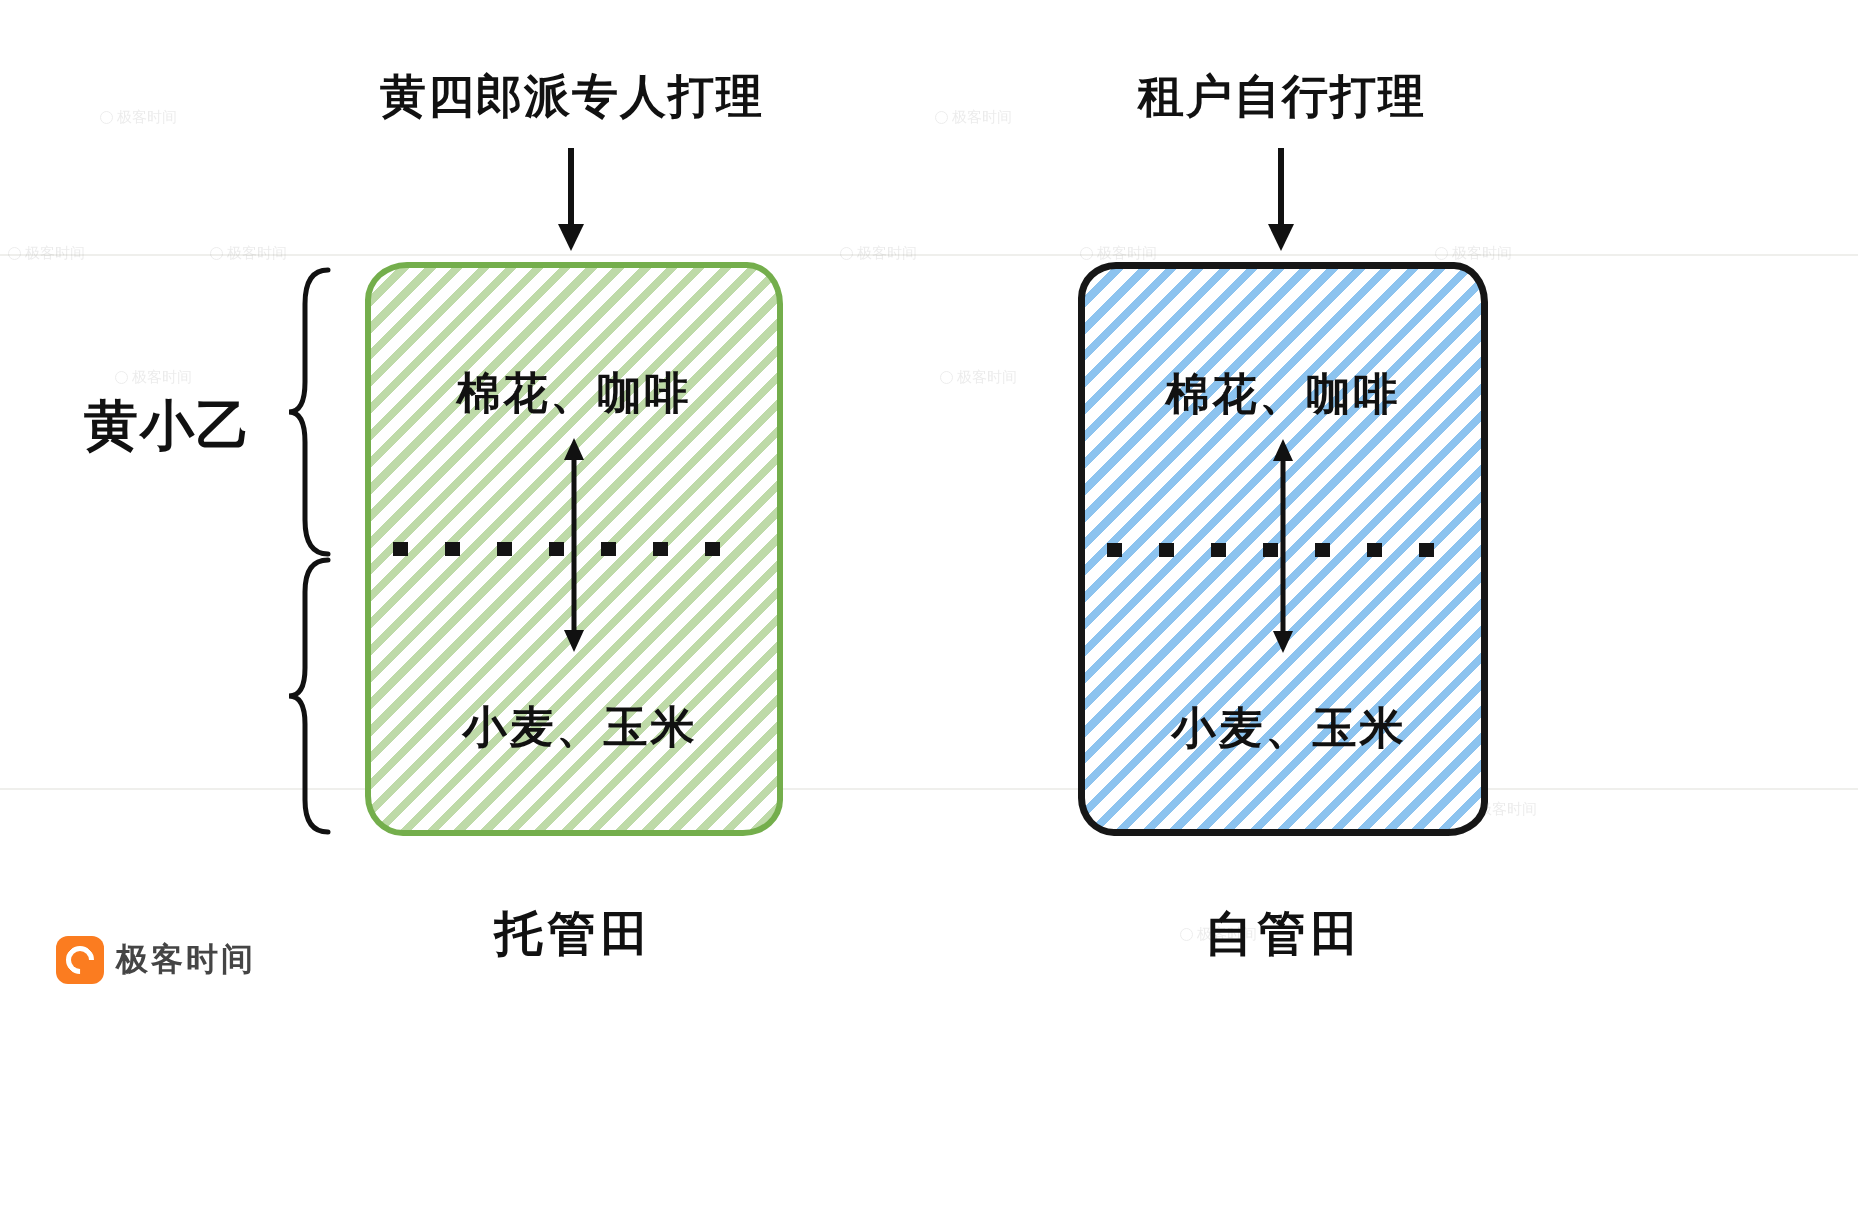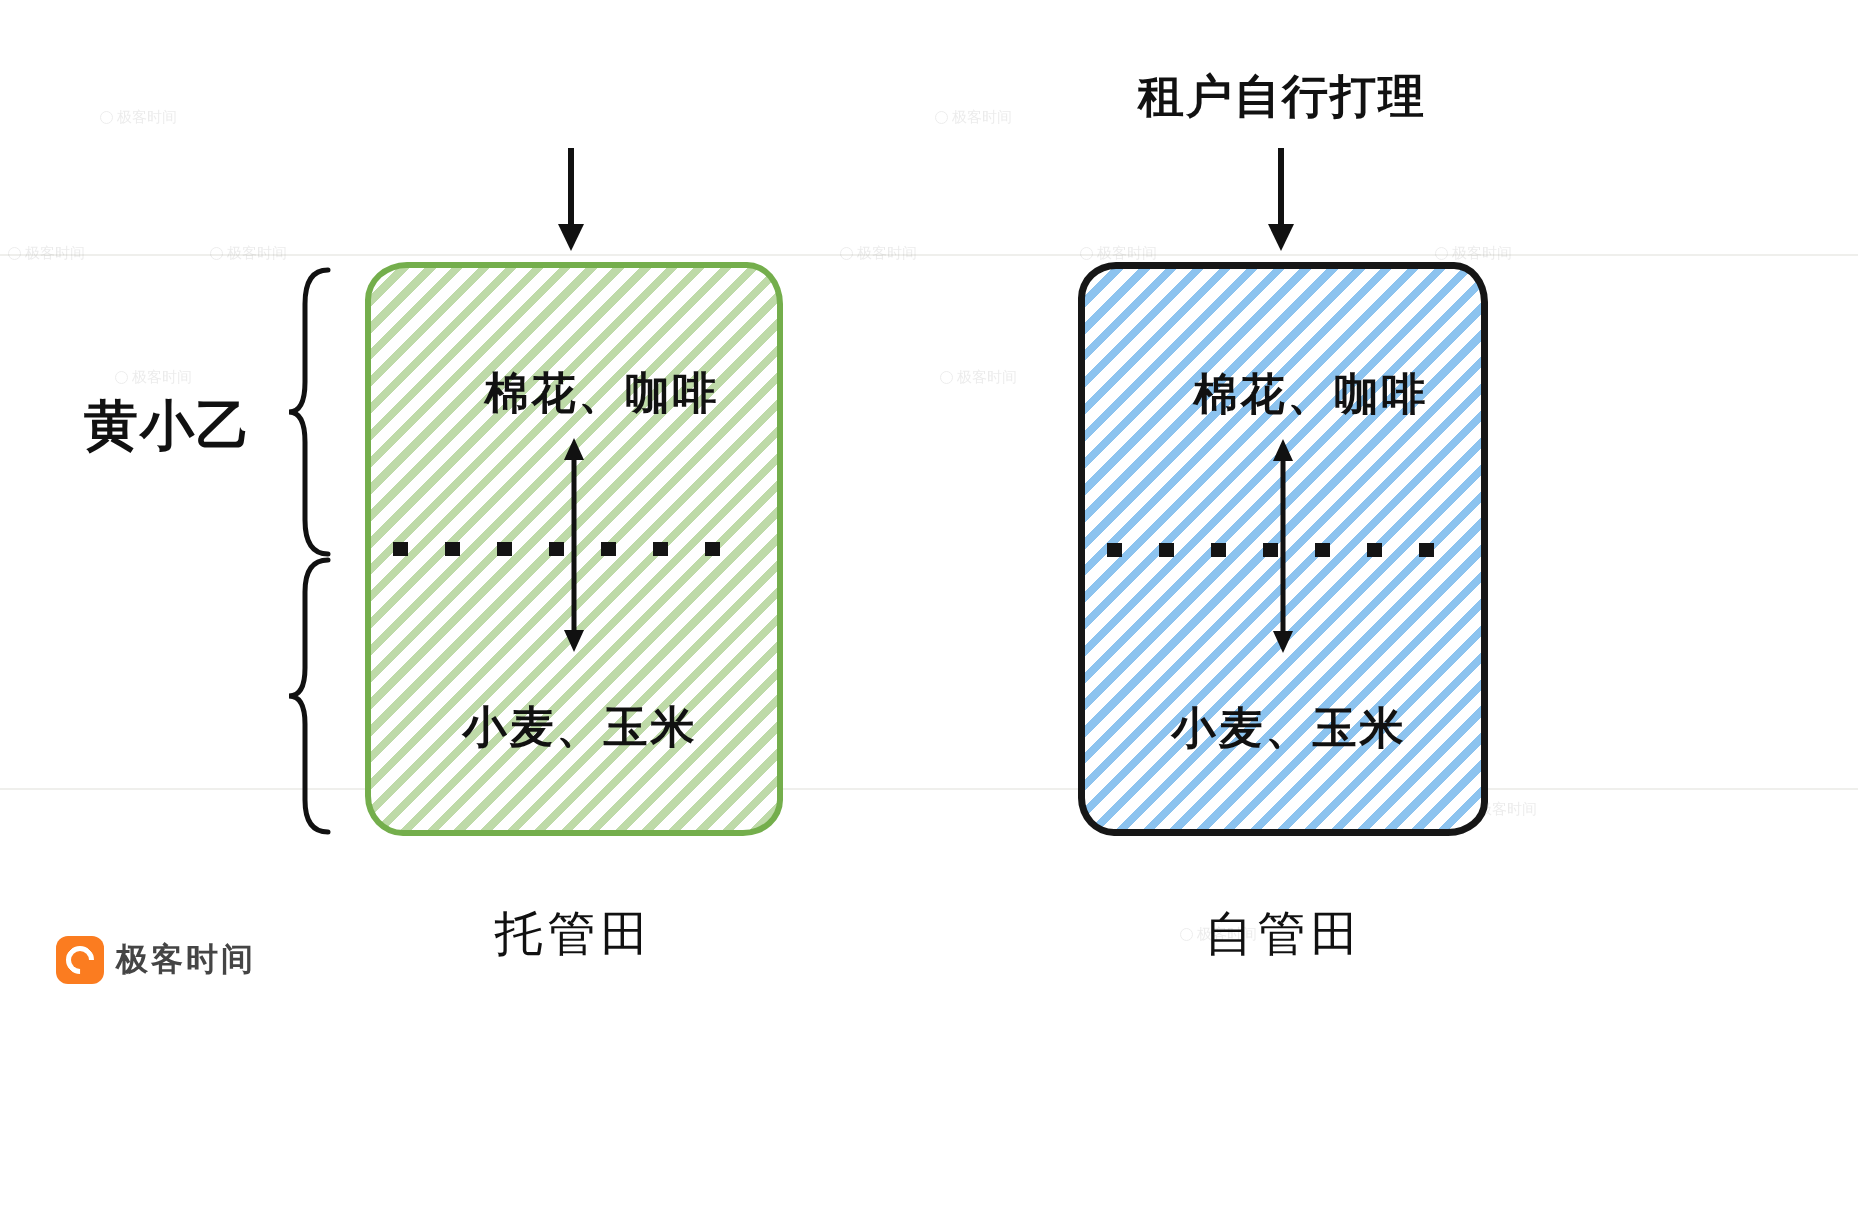--- a/index.html
+++ b/index.html
@@ -19,30 +19,30 @@
     background-image:repeating-linear-gradient(135deg,#bedaa8 0 8px,rgba(255,255,255,0) 8px 19px);
   }
   .field-right{
     left:1078px;top:262px;width:410px;height:574px;
     border:7px solid #161616;
     border-radius:38px 34px 40px 36px / 36px 40px 34px 38px;
     background-color:#ffffff;
     background-image:repeating-linear-gradient(135deg,#8cc3ef 0 8px,rgba(255,255,255,0) 8px 19px);
   }
   .crops{position:absolute;left:0;width:100%;text-align:center;font-size:44px;font-weight:600;letter-spacing:3px;}
-  .crops-top{top:96px;margin-left:28px;}
+  .crops-top{top:96px;}
   .crops-bottom{top:430px;padding-left:6px;}
   .divider-dots{
     position:absolute;left:22px;top:274px;width:358px;height:14px;
     background-image:repeating-linear-gradient(90deg,#141414 0 15px,transparent 15px 52px);
   }
   .varrow{position:absolute;left:50%;margin-left:-18px;top:168px;}
   .brace{position:absolute;}
   .brace-label{position:absolute;width:240px;text-align:center;font-size:54px;font-weight:600;letter-spacing:2px;}
-  .bottom-label{position:absolute;width:420px;text-align:center;font-size:48px;font-weight:400;letter-spacing:5px;}
+  .bottom-label{position:absolute;width:420px;text-align:center;font-size:48px;font-weight:700;letter-spacing:5px;}
   .logo{position:absolute;left:56px;top:936px;display:flex;align-items:center;gap:12px;}
   .logo-icon{width:48px;height:48px;background:#fb7c20;border-radius:12px;position:relative;flex:0 0 auto;}
   .logo-ring{position:absolute;left:10px;top:10px;width:18px;height:18px;border:5px solid #ffffff;border-radius:50%;border-bottom-color:transparent;transform:rotate(-45deg);}
   .logo-text{font-size:32px;font-weight:700;color:#454545;letter-spacing:3px;}
   .wm{position:absolute;display:flex;align-items:center;gap:4px;opacity:0.12;color:#666;font-size:15px;white-space:nowrap;}
   .wm-ic{display:inline-block;width:11px;height:11px;border:1.5px solid #666;border-radius:50%;flex:0 0 auto;}
 </style>
 </head>
 <body>
 
@@ -117,20 +117,21 @@
     </span>
   <span class="wm" style="left:1460px;top:800px">
       <i class="wm-ic"></i>
       <span>极客时间</span>
     </span>
   <span class="wm" style="left:1180px;top:925px">
       <i class="wm-ic"></i>
       <span>极客时间</span>
     </span>
 
+  <div class="title" style="left:262px;top:66px">黄四郎派专人打理</div>
   <div class="title" style="left:972px;top:66px">租户自行打理</div>
 
   <svg class="arrow-down" style="left:554px;top:146px" width="34" height="106" viewBox="0 0 34 106">
     <line x1="17" y1="2" x2="17" y2="80" stroke="#111111" stroke-width="6"></line>
     <polygon points="17,105 4,78 30,78" fill="#111111"></polygon>
   </svg>
   <svg class="arrow-down" style="left:1264px;top:146px" width="34" height="106" viewBox="0 0 34 106">
     <line x1="17" y1="2" x2="17" y2="80" stroke="#111111" stroke-width="6"></line>
     <polygon points="17,105 4,78 30,78" fill="#111111"></polygon>
   </svg>

